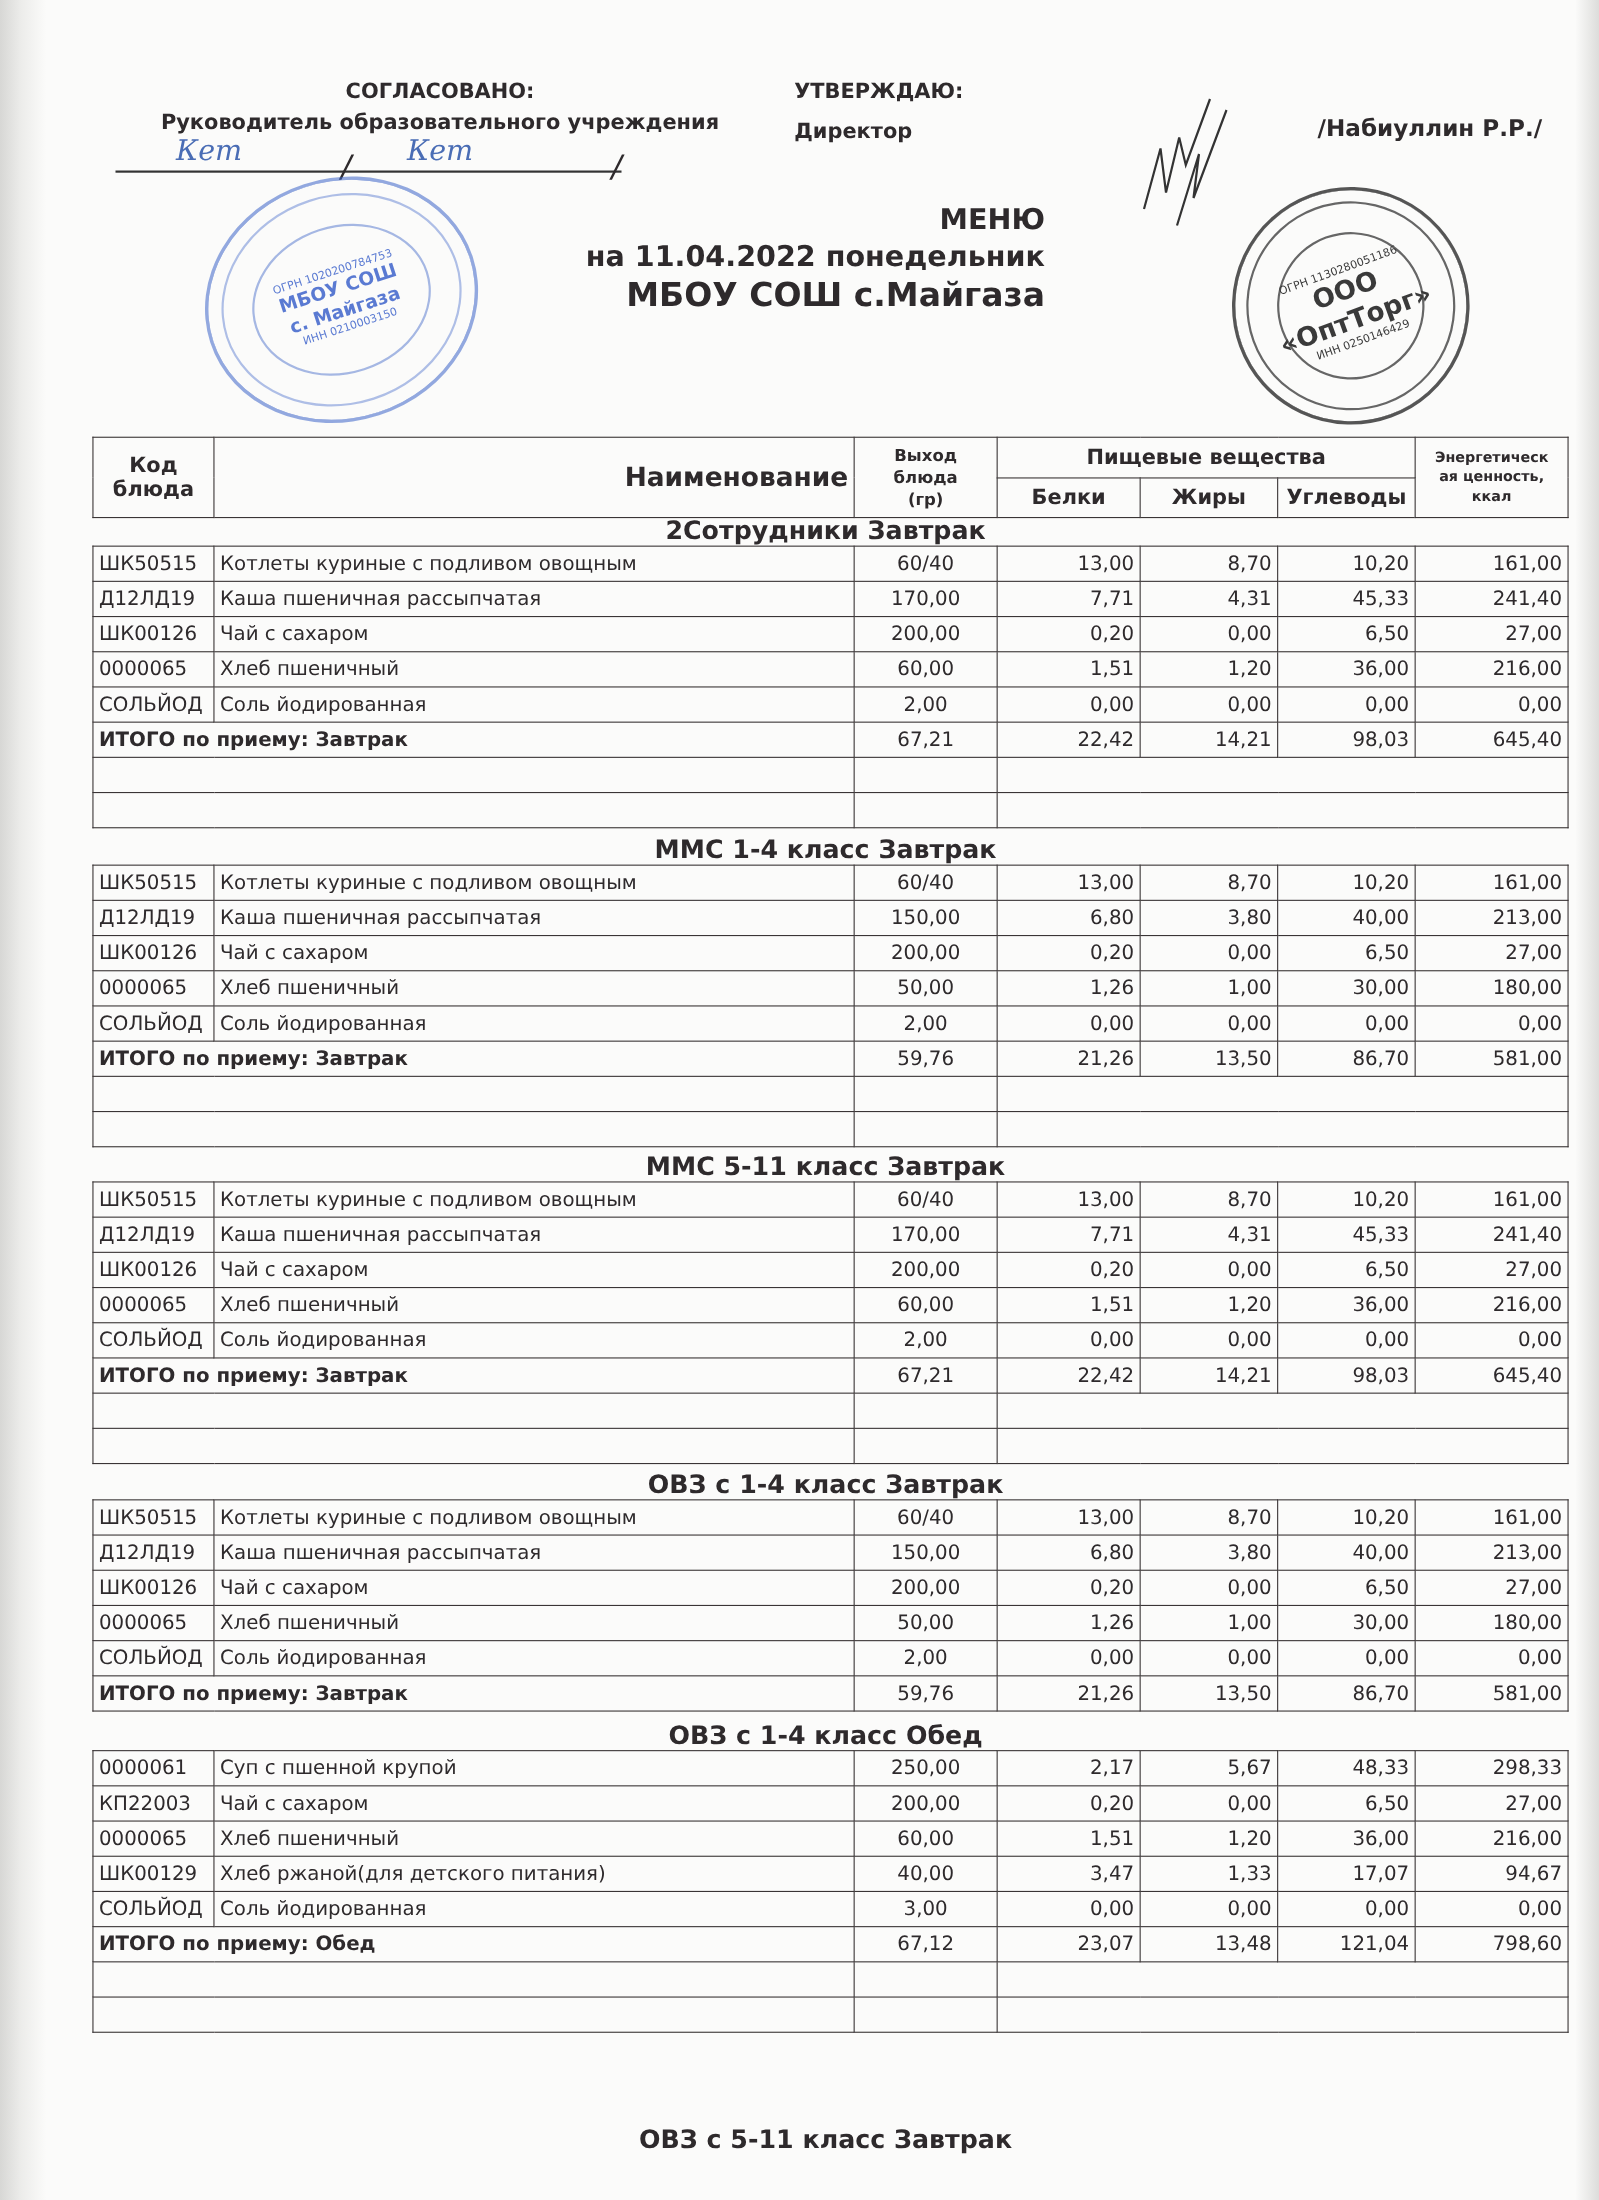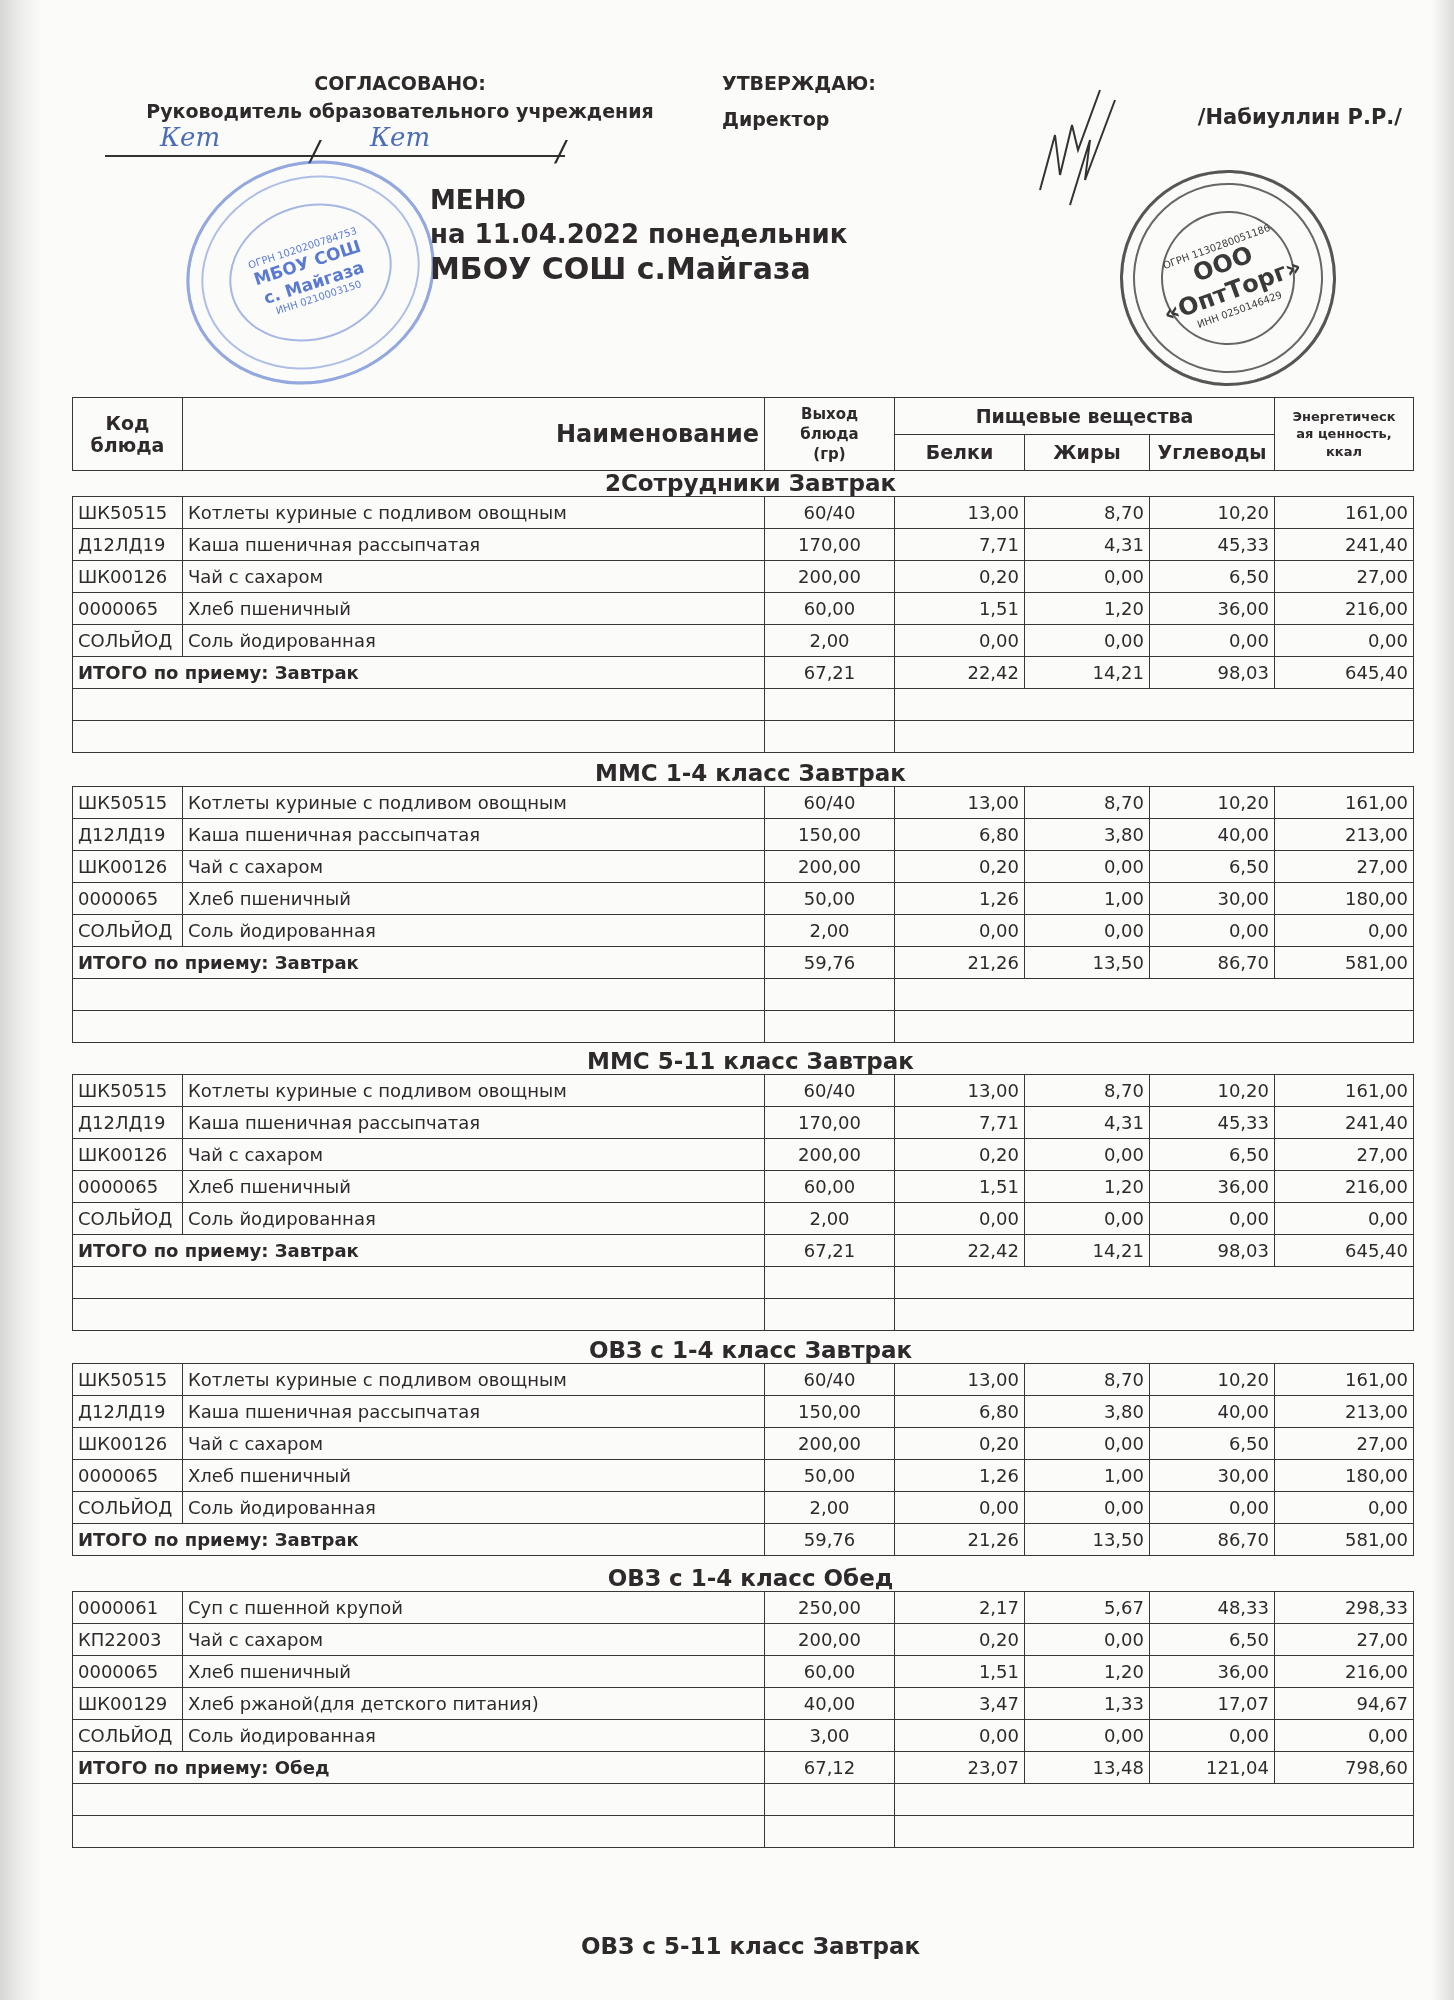--- a/index.html
+++ b/index.html
@@ -20,38 +20,38 @@
   .sig-line { position: absolute; left: 105px; top: 155px; width: 460px; height: 2px; background: #333; }
   .sig-slash1 { position: absolute; left: 310px; top: 135px; font-size: 28px; font-style: italic; }
   .sig-slash2 { position: absolute; left: 556px; top: 135px; font-size: 28px; font-style: italic; }
   .sig-script { position: absolute; font-family: "DejaVu Serif", serif; font-style: italic; color: #4a6db5; font-size: 26px; }
 
   .approve-right { position: absolute; left: 722px; top: 72px; }
   .approve-right .h { font-weight: bold; font-size: 19px; }
   .approve-right .sub { font-weight: bold; font-size: 19px; margin-top: 14px; }
   .director-name { position: absolute; right: 52px; top: 105px; font-weight: bold; font-size: 21px; }
 
-  .title { position: absolute; left: 430px; top: 185px; width: 520px; text-align: left; font-weight: bold; }
+  .title { position: absolute; left: 430px; top: 185px; width: 520px; text-align: right; font-weight: bold; }
   .title .t1 { font-size: 26px; }
   .title .t2 { font-size: 26px; margin-top: 4px; }
   .title .t3 { font-size: 30px; margin-top: 2px; }
 
   .stamp { position: absolute; border-radius: 50%; display: flex; align-items: center; justify-content: center; text-align: center; }
   .stamp-blue { left: 185px; top: 162px; width: 245px; height: 215px; border: 3px solid rgba(60,100,200,0.55);
     box-shadow: inset 0 0 0 12px rgba(251,251,250,1), inset 0 0 0 14px rgba(60,100,200,0.4), inset 0 0 0 40px rgba(251,251,250,1), inset 0 0 0 42px rgba(60,100,200,0.45);
     color: rgba(50,90,200,0.8); transform: rotate(-18deg); }
   .stamp-blue .name { font-weight: bold; font-size: 17px; line-height: 1.2; }
   .stamp-black { left: 1120px; top: 170px; width: 210px; height: 210px; border: 3px solid #555;
     box-shadow: inset 0 0 0 10px #fbfbfa, inset 0 0 0 12px #666, inset 0 0 0 38px #fbfbfa, inset 0 0 0 40px #666;
     color: #3a3a3a; transform: rotate(-20deg); }
   .stamp-black .name { font-weight: bold; font-size: 24px; line-height: 1.15; }
   .stamp-small { font-size: 10px; font-weight: normal; }
   .scribble { position: absolute; left: 1030px; top: 80px; width: 100px; height: 130px; }
 
-  table.menu { position: absolute; left: 72px; width: 1341px; border-collapse: collapse; table-layout: fixed; }
+  table.menu { position: absolute; left: 84px; width: 1341px; border-collapse: collapse; table-layout: fixed; }
   table.menu td, table.menu th { border: 1.5px solid #3a3536; padding: 0 5px; height: 31px; font-size: 18px; white-space: nowrap; overflow: hidden; }
   .head-tbl { top: 397px; }
   .head-tbl th { font-weight: bold; text-align: center; }
   .head-tbl .big { font-size: 24px; text-align: right; }
   .head-tbl .small { font-size: 15px; line-height: 1.35; margin-left: 42px; }
   .head-tbl .mid { font-size: 19px; }
   .code { text-align: left; }
   .num { text-align: right; }
   .out { text-align: center; }
   .total-lbl { font-weight: bold; }

